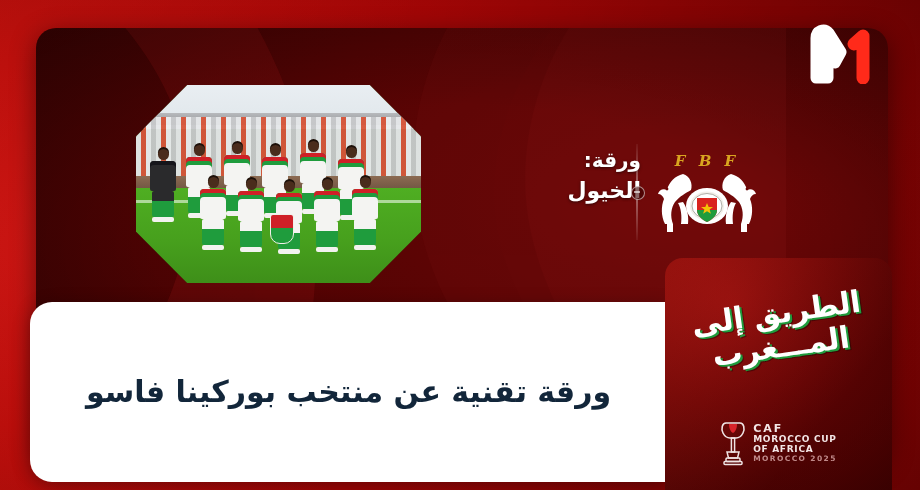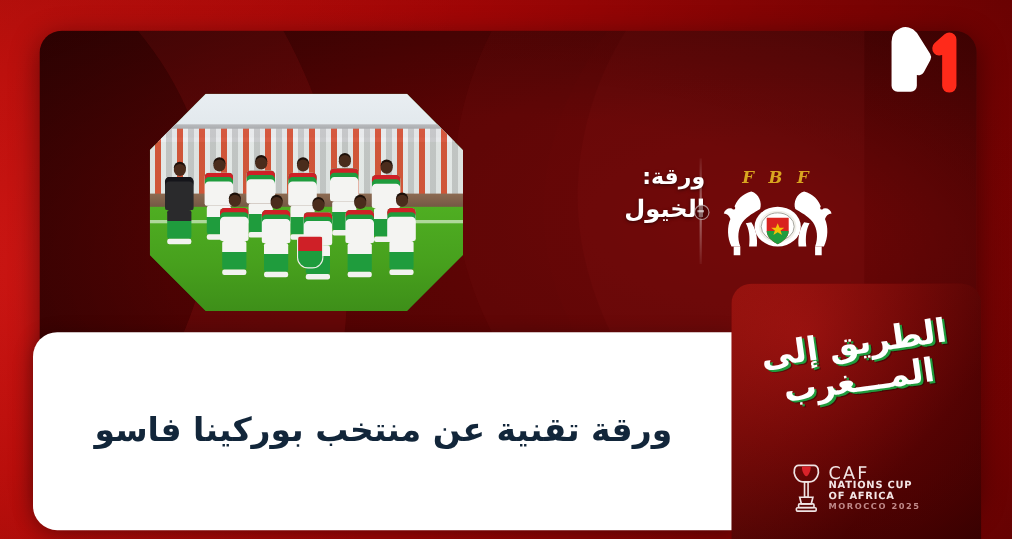--- a/index.html
+++ b/index.html
@@ -285,22 +285,22 @@
     gap: 7px;
   }
   .caf-trophy { width: 26px; height: 46px; }
   .caf-words {
     color: #f3e6e6;
     line-height: 1.08;
     text-align: left;
   }
   .caf-words .caf-brand {
     display: block;
-    font-size: 16px;
-    font-weight: 400;
+    font-size: 11px;
+    font-weight: 700;
     letter-spacing: 2px;
   }
   .caf-words .caf-l1,
   .caf-words .caf-l2 {
     display: block;
     font-size: 9px;
     font-weight: 700;
     letter-spacing: 0.7px;
   }
   .caf-words .caf-host {
@@ -477,21 +477,21 @@
       <svg class="caf-trophy" viewBox="0 0 26 46">
         <path d="M6 3 C 2 3, 1 9, 3 13 C 5 17, 8 18, 10 18 L 16 18 C 18 18, 21 17, 23 13 C 25 9, 24 3, 20 3 Z" fill="none" stroke="#efe3e3" stroke-width="1.6"></path>
         <path d="M9 4 C 9 9, 11 12, 13 13 C 15 12, 17 9, 17 4 Z" fill="#d8232a"></path>
         <rect x="11.4" y="18" width="3.2" height="14" fill="none" stroke="#efe3e3" stroke-width="1.5"></rect>
         <path d="M7 32 L 19 32 L 17.5 38 L 8.5 38 Z" fill="none" stroke="#efe3e3" stroke-width="1.5"></path>
         <rect x="6" y="38" width="14" height="3.4" rx="1" fill="none" stroke="#efe3e3" stroke-width="1.5"></rect>
         <rect x="4" y="41.6" width="18" height="3" rx="1" fill="none" stroke="#efe3e3" stroke-width="1.5"></rect>
       </svg>
       <div class="caf-words">
         <span class="caf-brand">CAF</span>
-        <span class="caf-l1">NATIONS CUP</span>
+        <span class="caf-l1">MOROCCO CUP</span>
         <span class="caf-l2">OF AFRICA</span>
         <span class="caf-host">MOROCCO 2025</span>
       </div>
     </div>
   </div>
 
   <svg class="m1-logo" viewBox="0 0 84 62">
     <path d="M6 56 L 6 16 C 6 9, 14 5, 19 11 L 31 30 L 25 41 L 18 30 L 18 56 Z" fill="#ffffff" stroke="#ffffff" stroke-width="11" stroke-linejoin="round" stroke-linecap="round"></path>
     <path d="M53 56 L 53 14 L 44 22" fill="none" stroke="#ff2a1a" stroke-width="13" stroke-linejoin="round" stroke-linecap="round"></path>
     <path d="M31 30 L 44 10" fill="none" stroke="#ff2a1a" stroke-width="0"></path>

